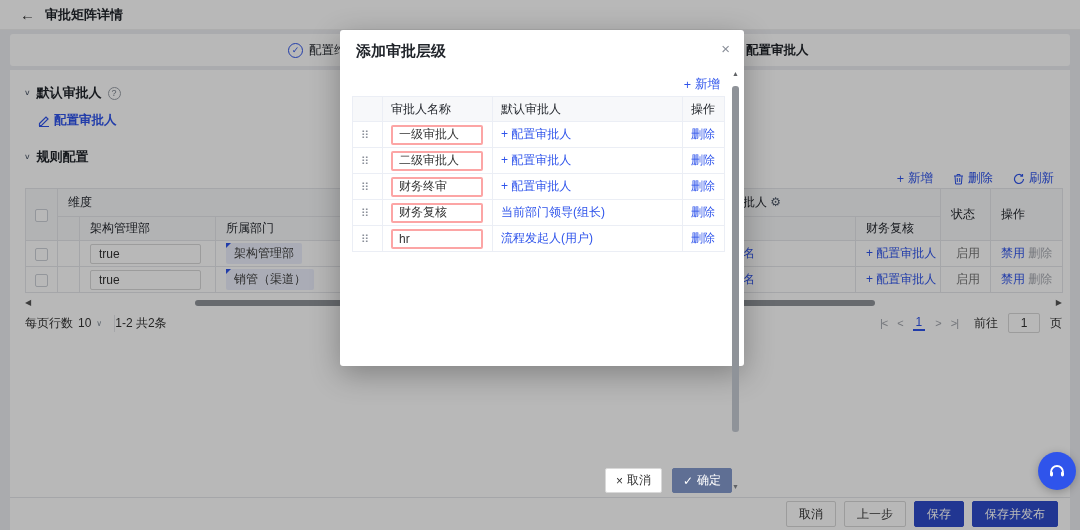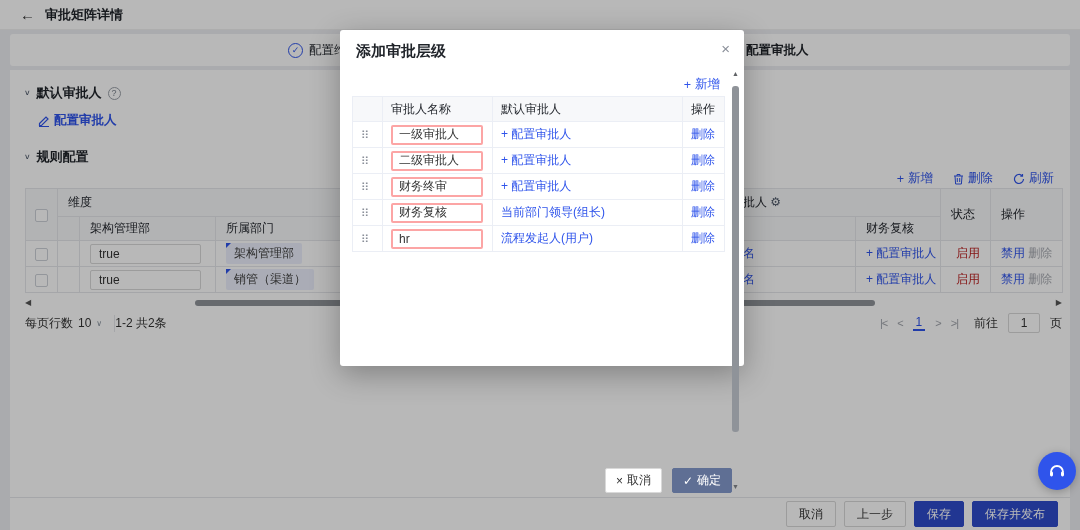--- a/index.html
+++ b/index.html
@@ -24,21 +24,21 @@
   
   table.rules{position:absolute;top:118px;left:15px;border-collapse:collapse;table-layout:fixed;width:1037px;background:#fff}
   table.rules th,table.rules td{border:1px solid #e5e6eb;font-weight:400;text-align:left;padding:0 10px;overflow:hidden;white-space:nowrap}
   table.rules thead th{background:#f7f8fa;color:#1f2329}
   tr.h1{height:28px}tr.h2{height:24px}tr.dr{height:26px}
   .chkcell{text-align:center !important;padding:0 !important}
   .chk{display:inline-block;width:13px;height:13px;border:1px solid #ccd0d7;border-radius:2px;background:#fff;vertical-align:middle}
   .valbox{display:inline-block;width:111px;height:20px;line-height:18px;border:1px solid #d9d9d9;border-radius:2px;background:#fff;padding:0 8px;color:#333}
   .tag{position:relative;display:inline-block;background:#eceffc;color:#404040;border-radius:2px;padding:2px 8px;font-size:12px}
   .tag::before{content:"";position:absolute;left:0;top:0;border-top:5px solid #2f54eb;border-right:5px solid transparent}
-  .status{display:flex;gap:5px;color:#b91c1c}
+  .status{display:flex;gap:5px;color:#737373}
   .dot{width:6px;height:6px;border-radius:50%;background:#00b42a}
   .gear{color:#4e5969;font-size:12px}
   
   .hscroll{position:absolute;top:228px;left:15px;width:1037px;height:10px}
   .hscroll .arr{position:absolute;top:0;font-size:8px;color:#555;line-height:10px}
   .hthumb{position:absolute;left:170px;top:2px;width:680px;height:6px;background:#8f9399;border-radius:3px}
   
   .pgn{position:absolute;top:240px;left:15px;width:1037px;height:26px;display:flex;align-items:center;justify-content:space-between;color:#333}
   .pgn-left{display:flex;align-items:center;gap:0}
   .psize{display:flex;align-items:center;gap:5px;padding-right:12px;border-right:1px solid #e5e6eb}

